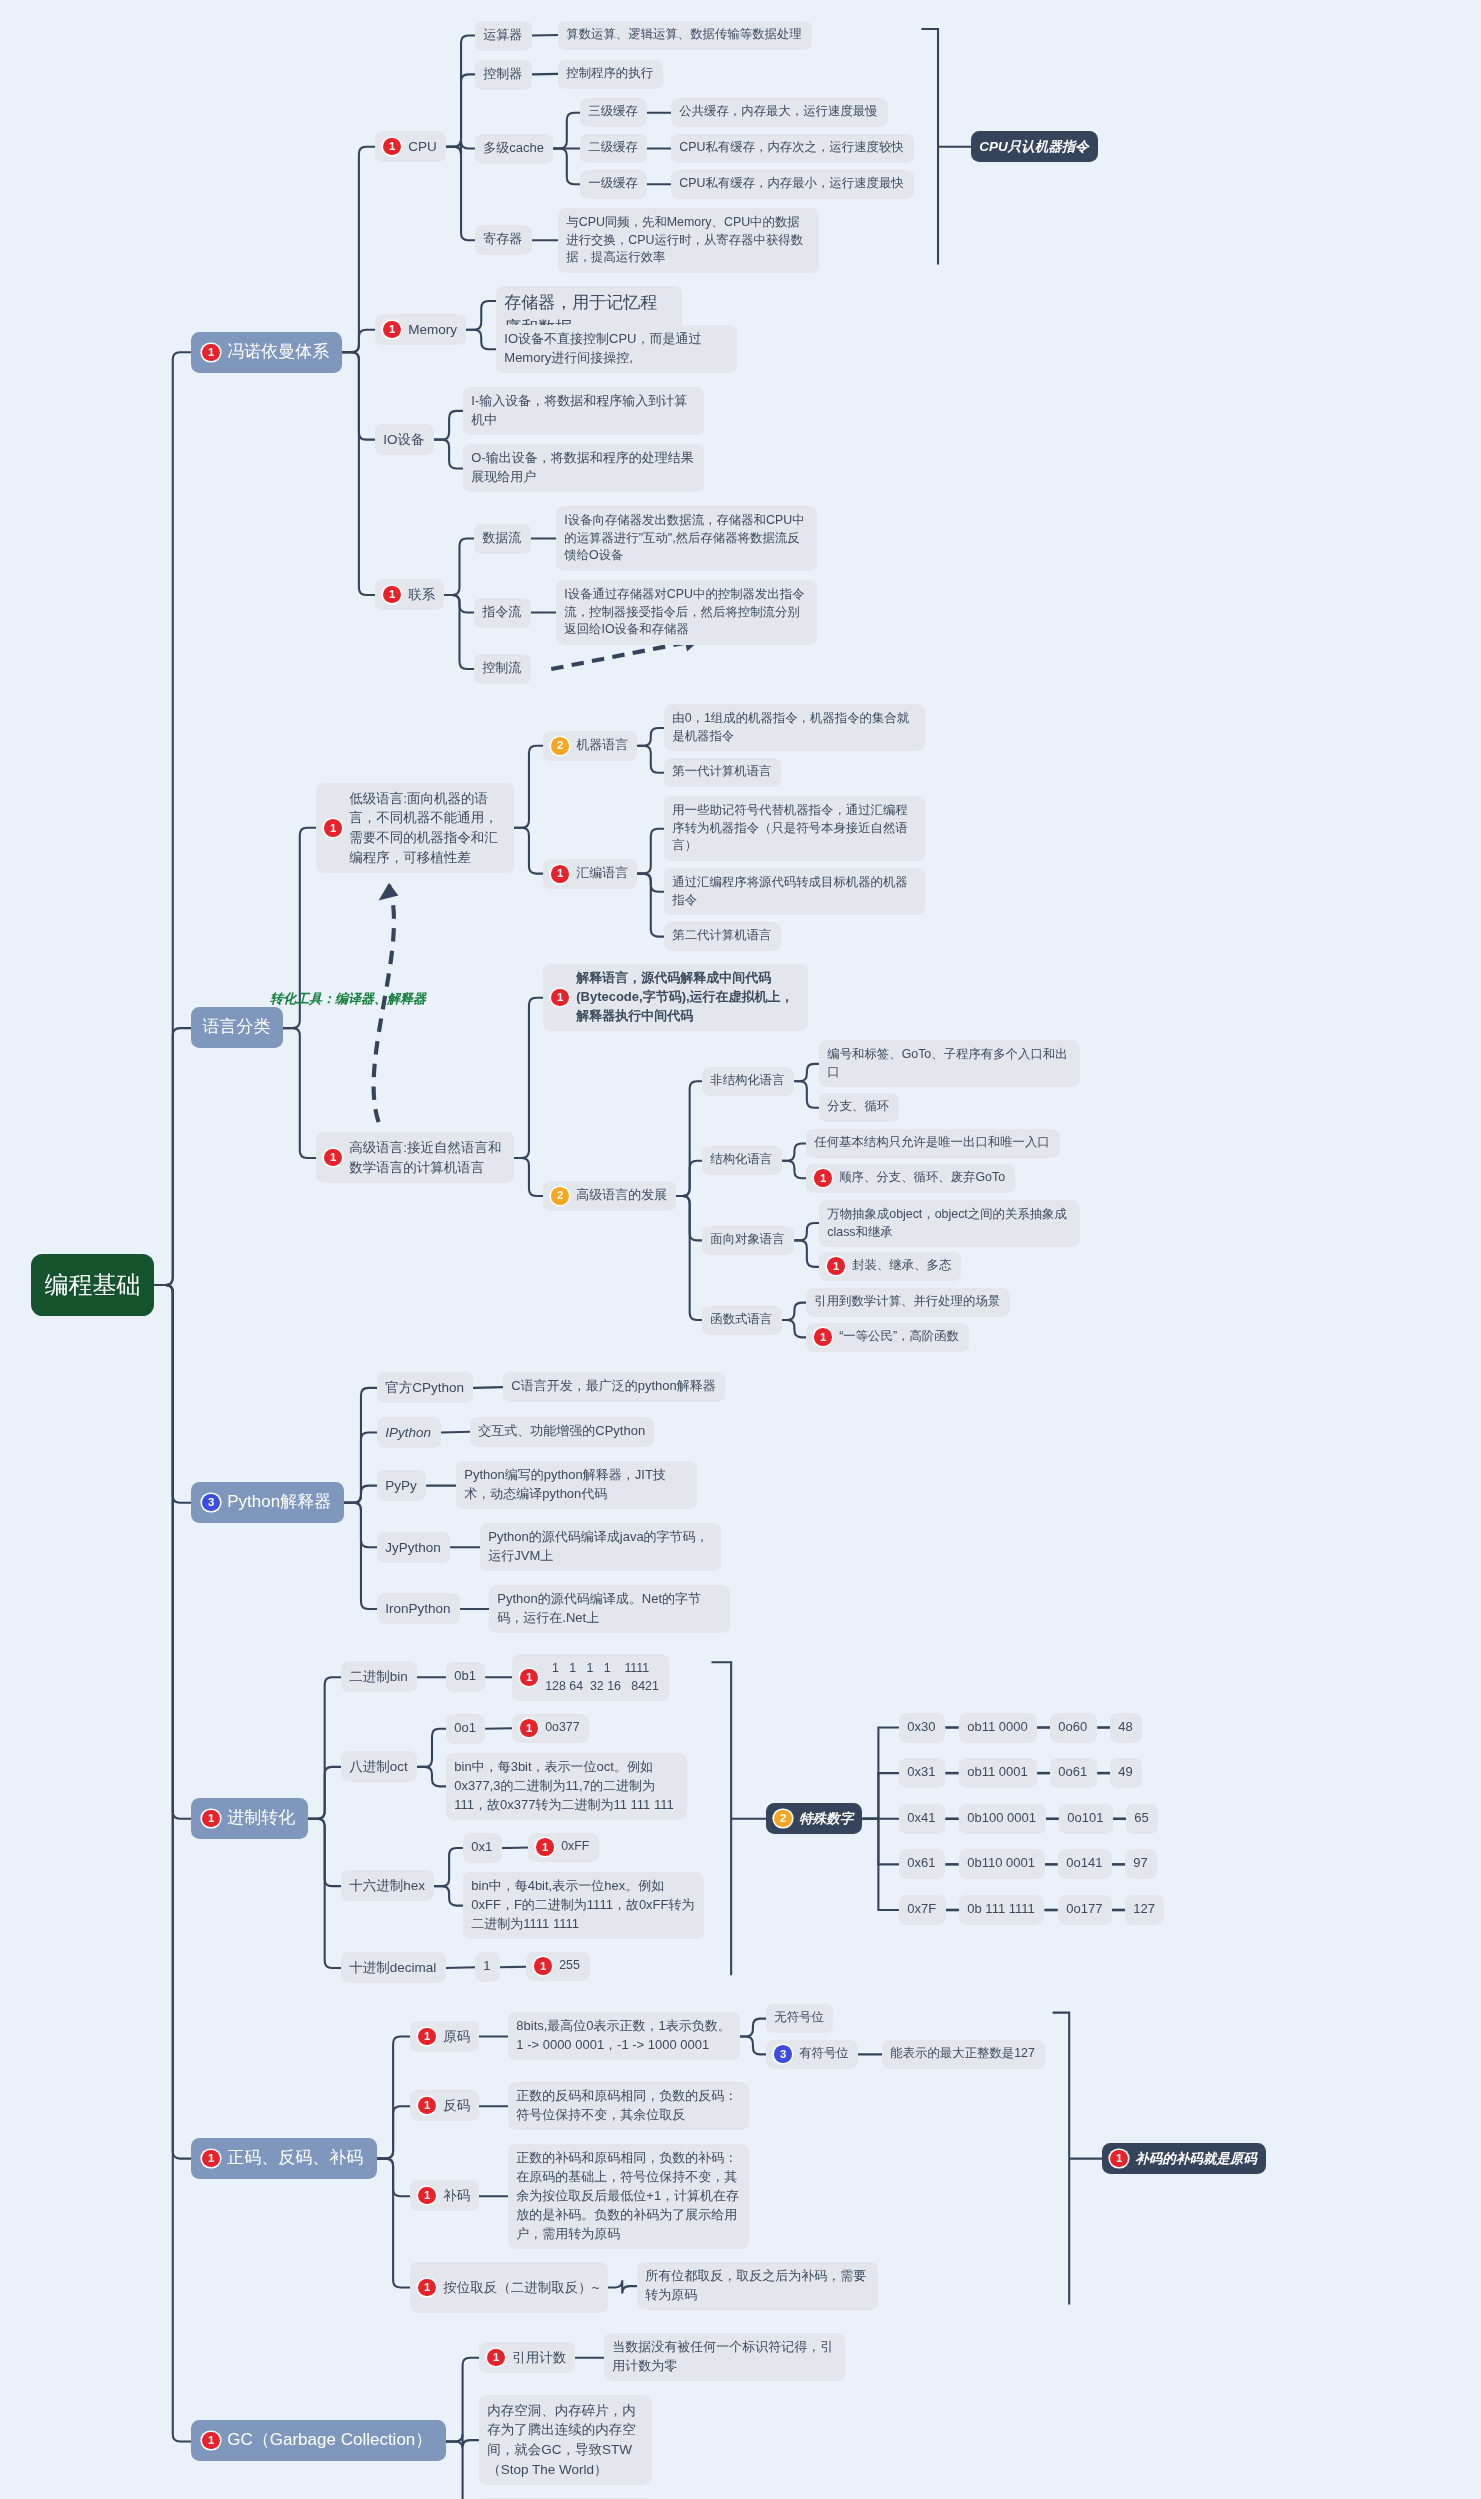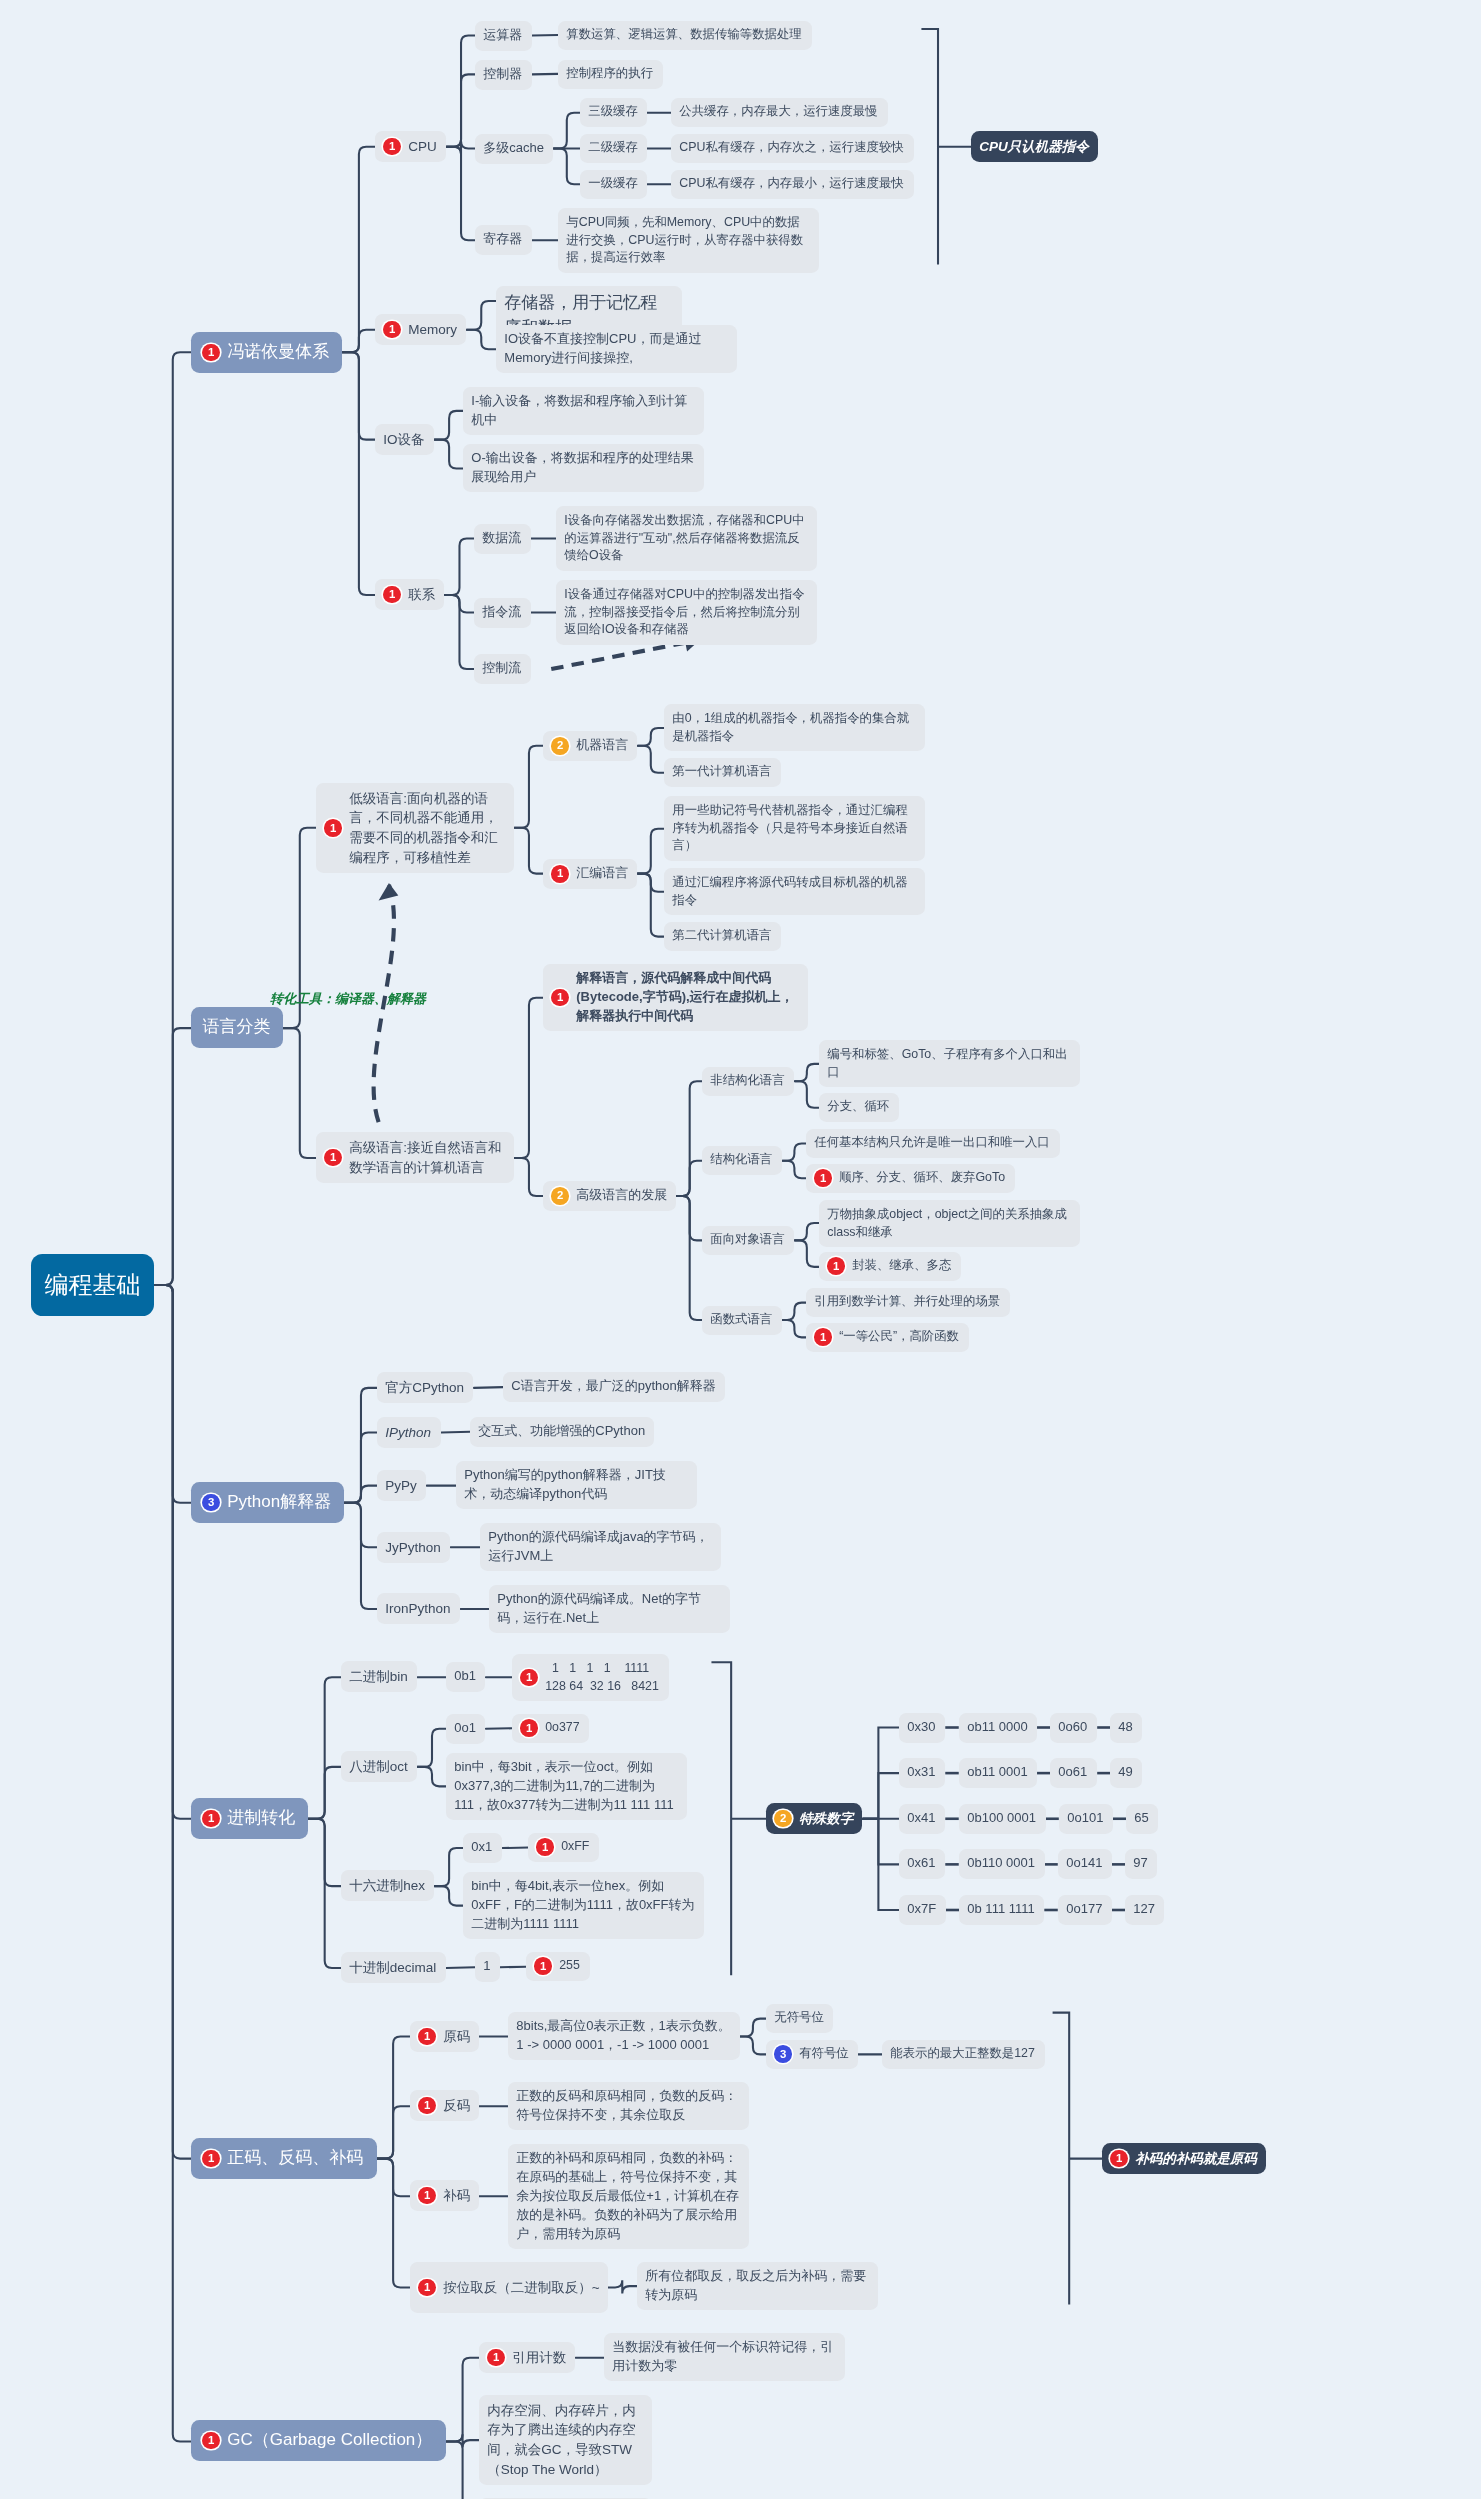--- a/index.html
+++ b/index.html
@@ -20,21 +20,21 @@
     display:flex;
     align-items:center;
     border-radius:7.3px;
     padding:6.2px 11.4px;
     line-height:1.45;
   }
   .node .txt{white-space:pre-wrap;}
 
   
   .lvl-root{
-    background:#0369a1;
+    background:#14532d;
     color:#ffffff;
     font-size:24px;
     border-radius:11.4px;
     justify-content:center;
     font-weight:400;
   }
   
   .lvl-1{
     background:#7f96bd;
     color:#ffffff;

